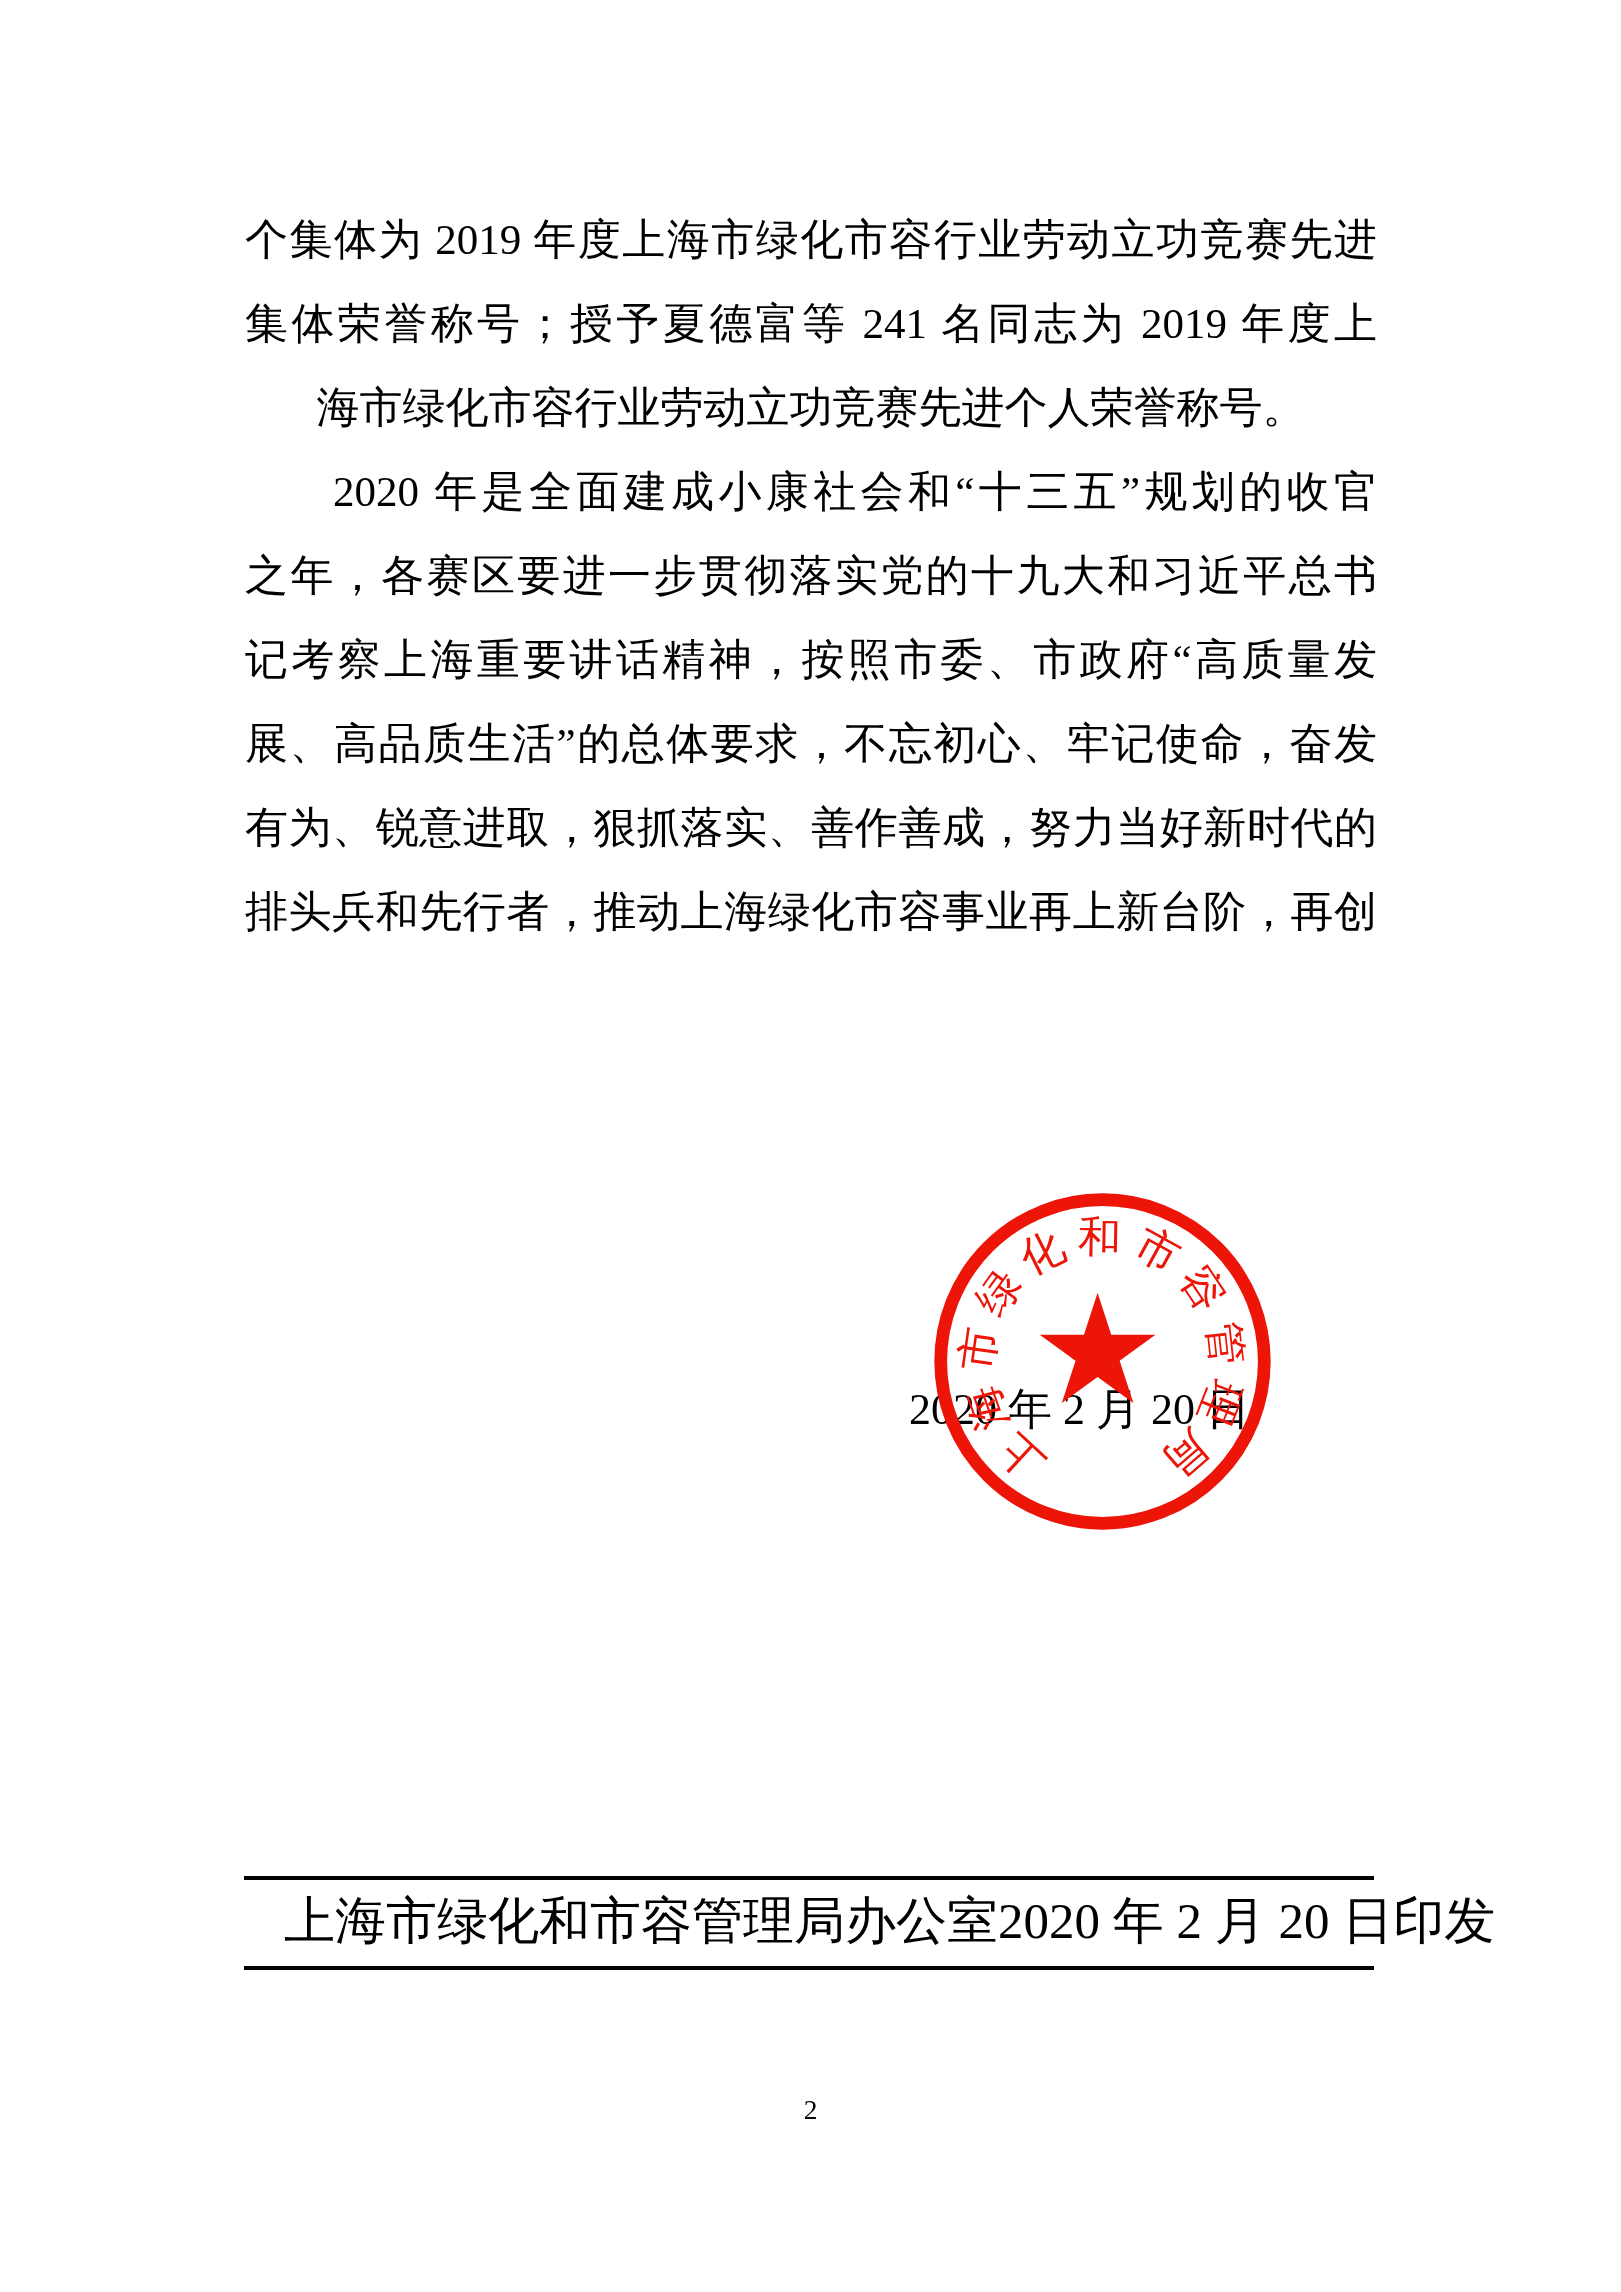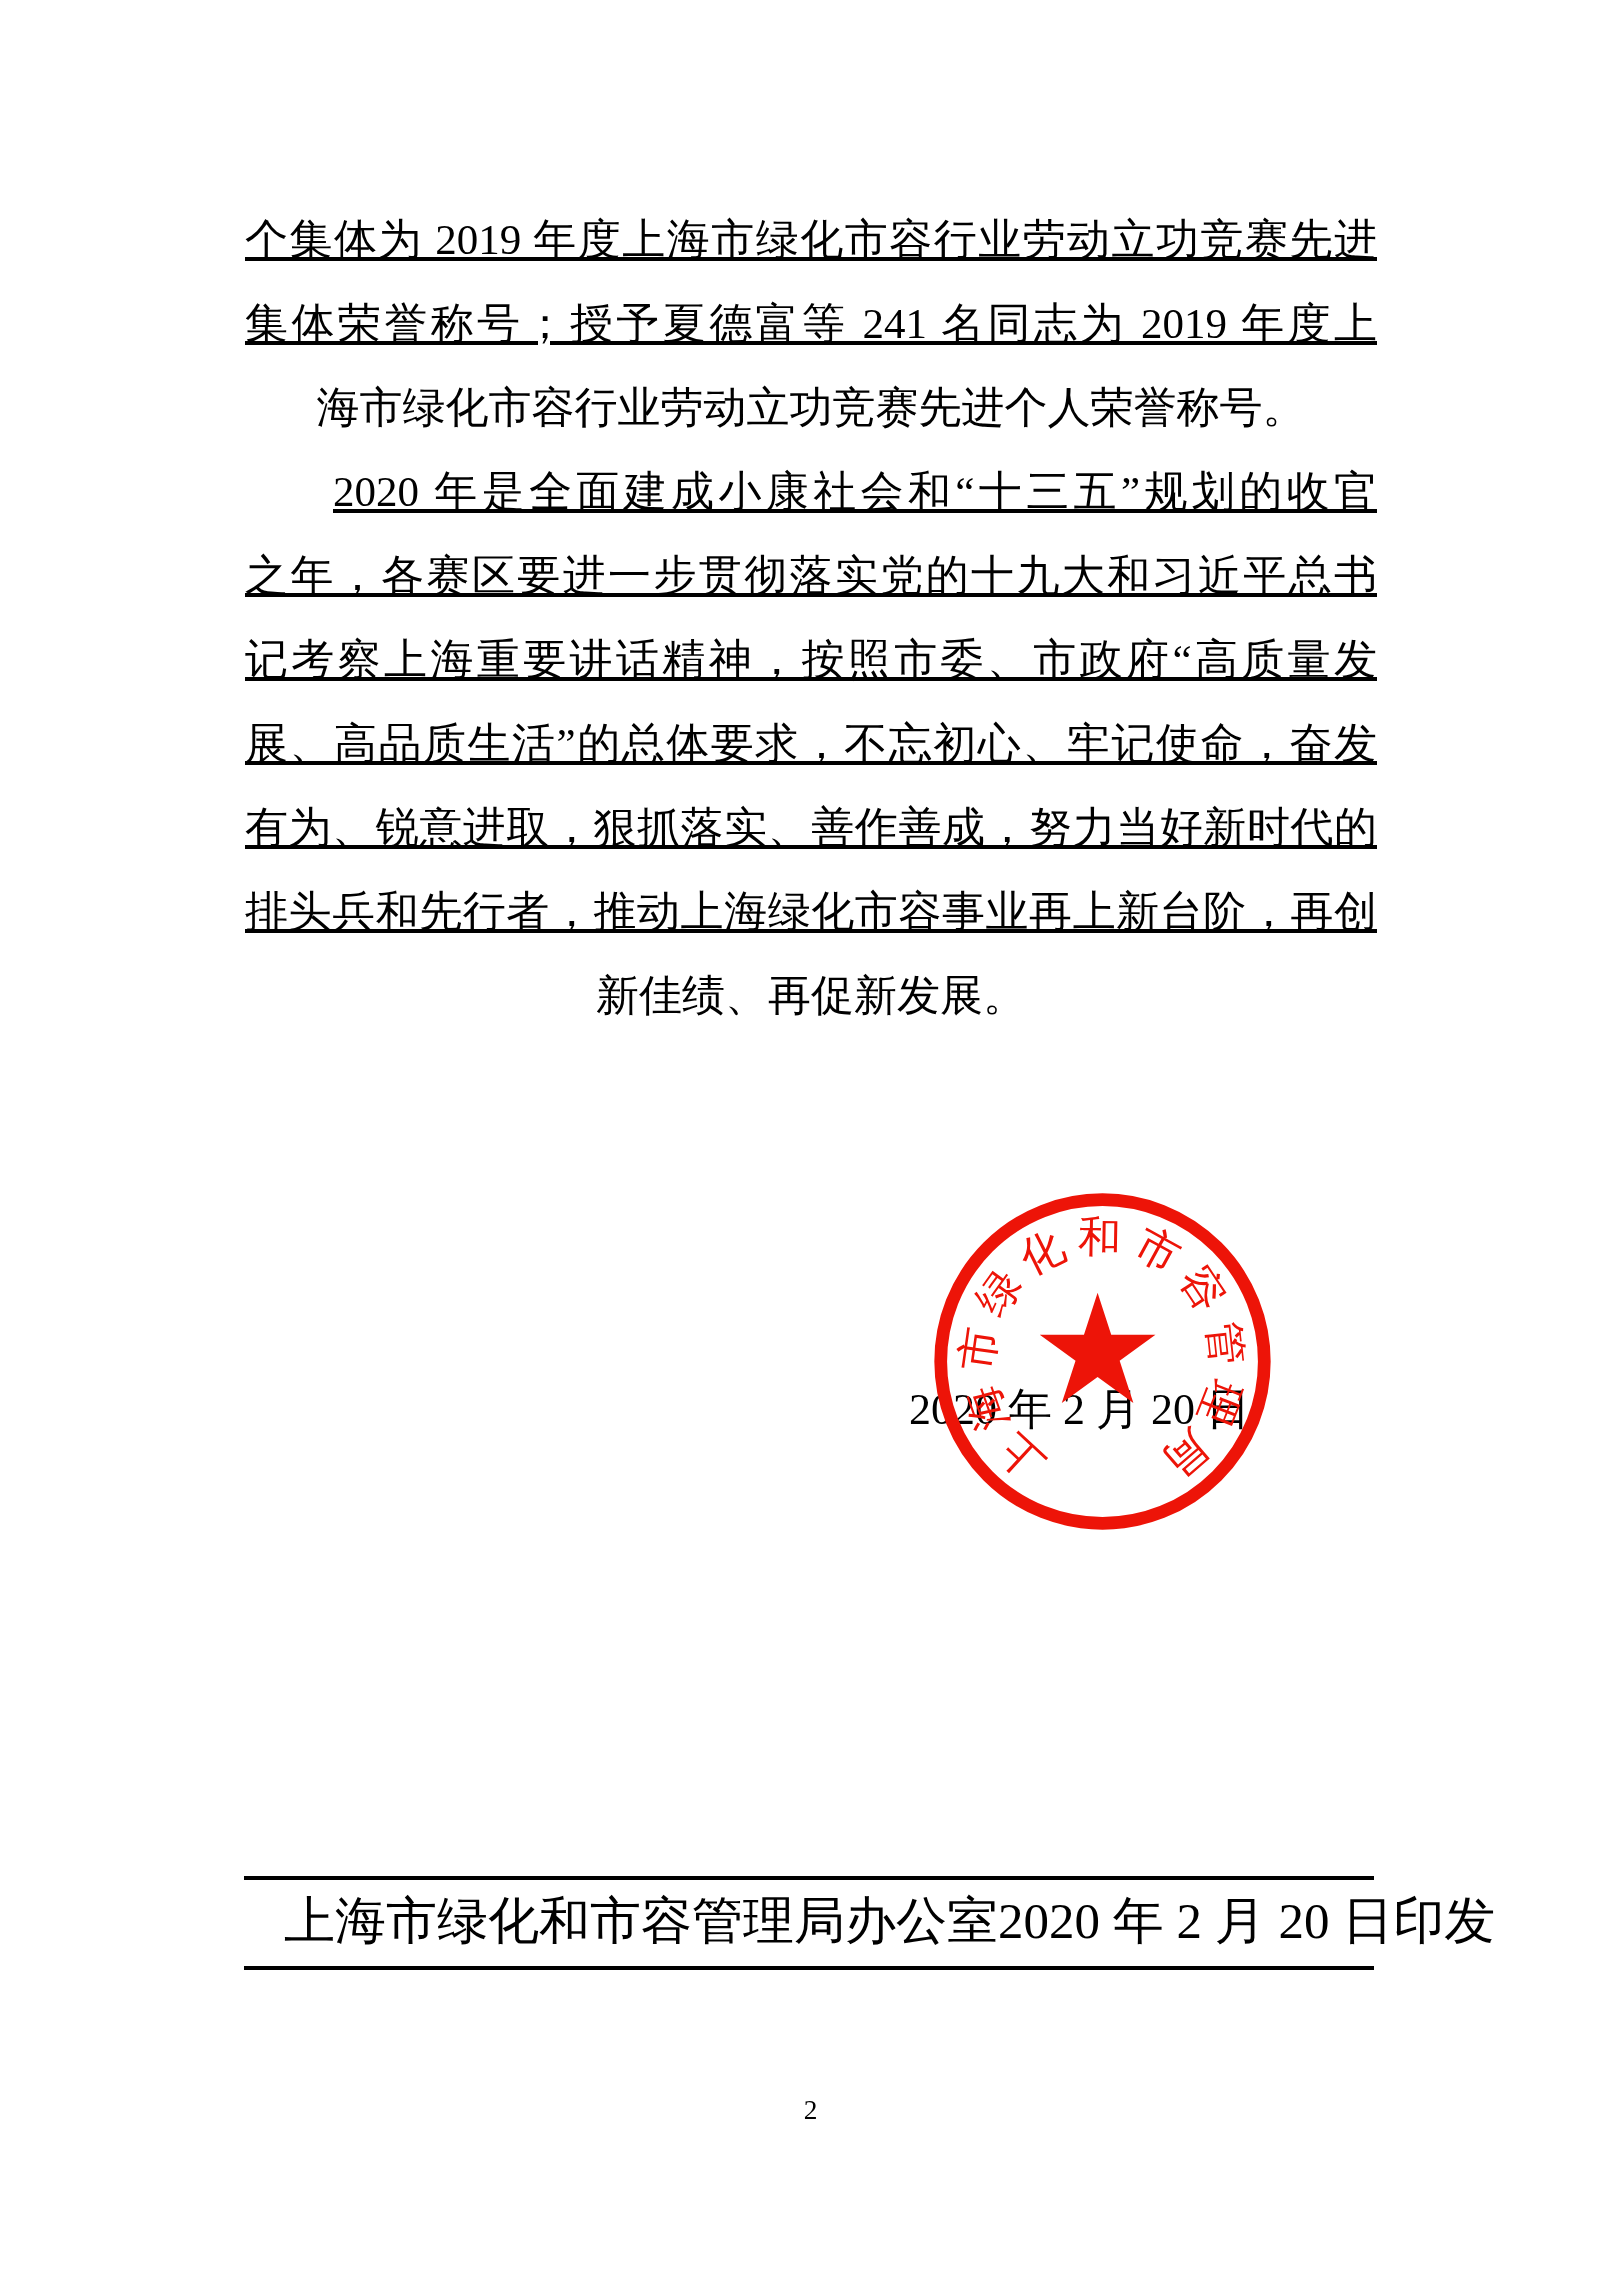--- a/index.html
+++ b/index.html
@@ -29,21 +29,20 @@
   .line {
     height: 84px;
     white-space: nowrap;
     text-align: center;
   }
   .line.justify {
     text-align: justify;
     text-align-last: justify;
     white-space: normal;
     overflow: hidden;
-    text-decoration: underline;
   }
   .line.indent {
     padding-left: 88px;
   }
   
   .issue-date {
     position: absolute;
     left: 909px;
     top: 1388px;
     font-size: 44px;
@@ -103,21 +102,20 @@
   <div class="body-text">
     <div class="line justify">个集体为 2019 年度上海市绿化市容行业劳动立功竞赛先进</div>
     <div class="line justify">集体荣誉称号；授予夏德富等 241 名同志为 2019 年度上</div>
     <div class="line">海市绿化市容行业劳动立功竞赛先进个人荣誉称号。</div>
     <div class="line justify indent">2020 年是全面建成小康社会和“十三五”规划的收官</div>
     <div class="line justify">之年，各赛区要进一步贯彻落实党的十九大和习近平总书</div>
     <div class="line justify">记考察上海重要讲话精神，按照市委、市政府“高质量发</div>
     <div class="line justify">展、高品质生活”的总体要求，不忘初心、牢记使命，奋发</div>
     <div class="line justify">有为、锐意进取，狠抓落实、善作善成，努力当好新时代的</div>
     <div class="line justify">排头兵和先行者，推动上海绿化市容事业再上新台阶，再创</div>
-    <div class="line">新佳绩、再促新发展。</div>
   </div>
 
   <div class="issue-date">2020 年 2 月 20 日</div>
 
   <svg class="seal" viewBox="0 0 360 360" width="353" height="353" xmlns="http://www.w3.org/2000/svg">
     <circle cx="180" cy="180" r="165" fill="none" stroke-width="13" stroke="#ed1408"></circle>
     <polygon points="175,110 188.9,152.8 234,152.8 197.5,179.3 211.5,222.2 175,195.7 138.5,222.2 152.5,179.3 116,152.8 161.1,152.8" fill="#ed1408"></polygon>
     <path id="sealArc" d="M 125.7 278 A 112 112 0 1 1 237.7 276" fill="none"></path>
     <text font-size="44" letter-spacing="10" font-family="Liberation Serif, DejaVu Serif, serif" fill="#ed1408">
       <textPath href="#sealArc">上海市绿化和市容管理局</textPath>

